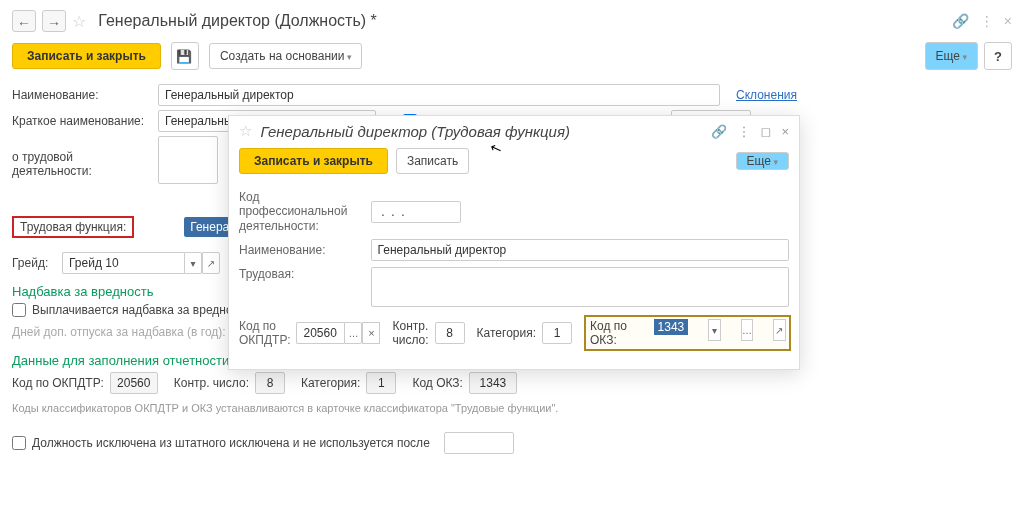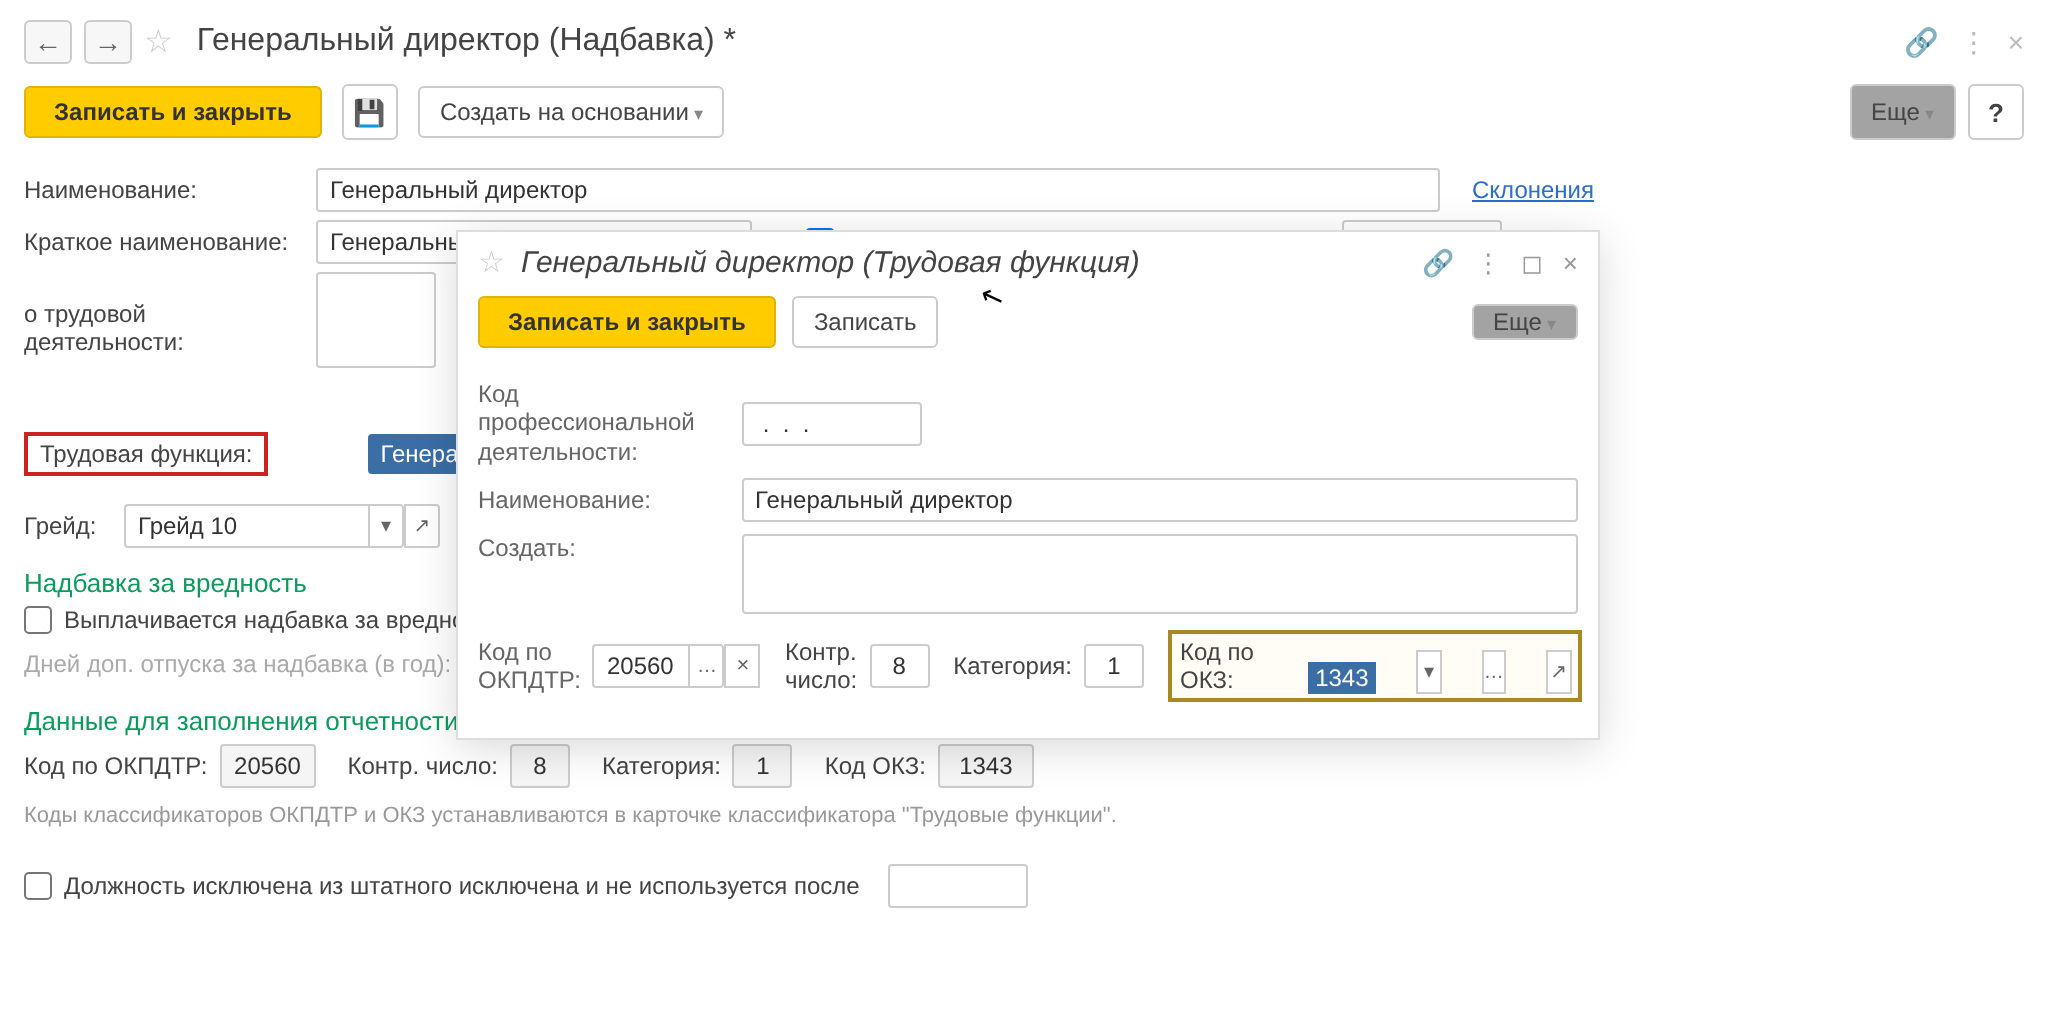--- a/index.html
+++ b/index.html
@@ -34,21 +34,21 @@
     border: 1px solid #ccc; background: #fff; border-radius: 3px;
     padding: 5px 10px; color: #444; cursor: pointer; font-size: 12px;
   }
   .btn-icon {
     width: 28px; height: 28px; border: 1px solid #ccc; border-radius: 3px;
     background: #fff; display: flex; align-items: center; justify-content: center;
     cursor: pointer; color: #3a7abd; font-size: 13px;
   }
   .toolbar-right { margin-left: auto; display: flex; gap: 6px; }
   .btn-more {
-    border: 1px solid #ccc; background: #a3a3a3; border-radius: 3px;
+    border: 1px solid #ccc; background: #7dd3fc; border-radius: 3px;
     padding: 1px 10px; color: #444; cursor: pointer; font-size: 12px;
   }
   .btn-help {
     border: 1px solid #ccc; background: #fff; border-radius: 3px;
     width: 28px; height: 28px; display:flex; align-items:center; justify-content:center;
     color: #444; cursor: pointer; font-size: 13px; font-weight: bold;
   }
   .form-row { display: flex; align-items: center; gap: 6px; margin: 4px 0; }
   .label { width: 140px; color: #444; }
   .input-text {
@@ -77,21 +77,21 @@
   .modal-title { display: flex; align-items: center; gap: 8px; padding: 6px 10px 4px 10px; }
   .modal-title .star-icon { font-size: 15px; }
   .modal-title-text { font-size: 15px; color: #444; font-style: italic; }
   .modal-title-right { margin-left: auto; display:flex; gap:10px; color:#999; font-size:13px; align-items:center; }
   .modal-title-right span { cursor: pointer; }
   .modal-toolbar { display:flex; gap:8px; align-items:center; padding: 4px 10px 10px 10px; }
   .modal-body { padding: 0 10px 12px 10px; }
   .modal-row { display:flex; align-items:center; gap:6px; margin: 6px 0; }
   .modal-label { width: 126px; color:#666; font-size:12px; line-height:1.2; }
   .multiline { height: 48px; resize: none; }
-  .okz-block { display:flex; align-items:flex-end; gap:20px; border: 2px solid #a82; padding:2px 4px; background:#fffdf5; }
+  .okz-block { display:flex; align-items:flex-start; gap:20px; border: 2px solid #a82; padding:2px 4px; background:#fffdf5; }
   .okz-val {
     background:#3a6ea5; color:#fff; padding:1px 4px; font-size:12px; display:inline-block;
   }
   .sel-btn {
     width:18px; height:22px; border:1px solid #ccc; background:#fff; font-size:10px;
     display:flex; align-items:center; justify-content:center; cursor:pointer; color:#666;
   }
   .clear-btn {
     width:18px; height:22px; border:1px solid #ccc; background:#fff; font-size:11px;
     display:flex; align-items:center; justify-content:center; cursor:pointer; color:#666;
@@ -106,21 +106,21 @@
   .combo .sel-btn { border-radius: 0 2px 2px 0; }
 </style>
 </head>
 <body>
 
 <div class="main-window">
   <div class="titlebar">
     <div class="nav-btn">←</div>
     <div class="nav-btn">→</div>
     <span class="star-icon">☆</span>
-    <span class="main-title">Генеральный директор (Надбавка) *</span>
+    <span class="main-title">Генеральный директор (Должность) *</span>
     <div class="titlebar-right">
       <span>🔗</span>
       <span>⋮</span>
       <span>×</span>
     </div>
   </div>
 
   <div class="toolbar">
     <button class="btn-yellow">Записать и закрыть</button>
     <div class="btn-icon">💾</div>
@@ -222,21 +222,21 @@
   <div class="modal-body">
     <div class="modal-row">
       <span class="modal-label">Код профессиональной деятельности:</span>
       <input class="input-text" style="width: 90px;" value=" .  .  .">
     </div>
     <div class="modal-row">
       <span class="modal-label">Наименование:</span>
       <input class="input-text" style="width: 420px;" value="Генеральный директор">
     </div>
     <div class="modal-row" style="align-items:flex-start">
-      <span class="modal-label">Создать:</span>
+      <span class="modal-label">Трудовая:</span>
       <textarea class="input-text" style="width: 420px; height: 40px; resize: none;"></textarea>
     </div>
     <div class="modal-row" style="margin-top:8px">
       <span class="modal-label">Код по ОКПДТР:</span>
       <div class="combo">
         <input class="input-text" style="width: 48px;" value="20560">
         <div class="sel-btn">…</div>
         <div class="clear-btn">×</div>
       </div>
       <span style="margin-left:6px">Контр. число:</span>

